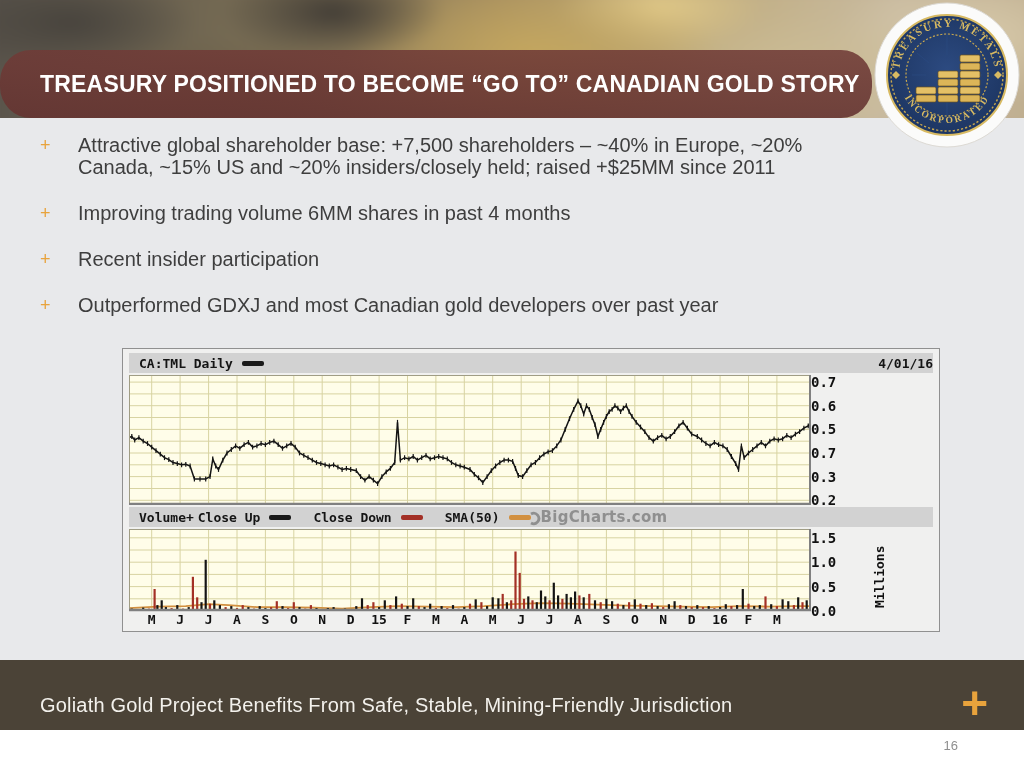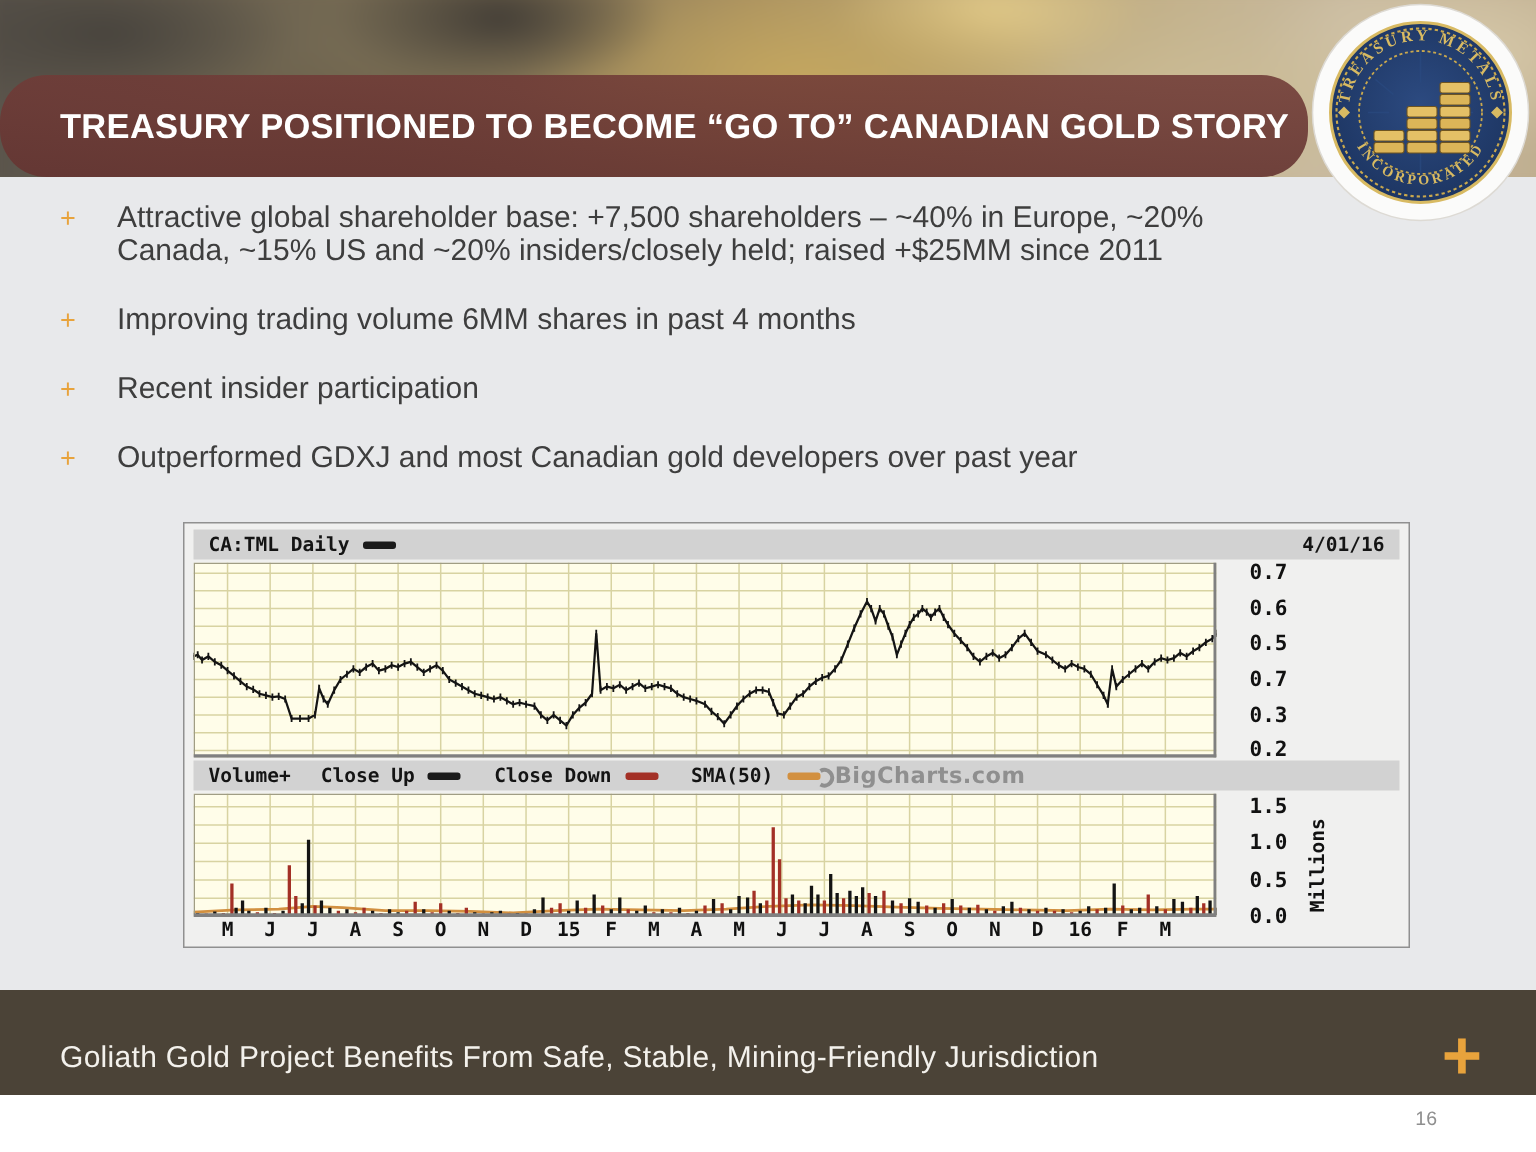--- a/index.html
+++ b/index.html
@@ -30,33 +30,33 @@
   .bullets .tx{flex:1;font-size:20px;color:#3E3E3E;}
   
   .chart-box{position:absolute;left:122px;top:348px;width:818px;height:284px;
     background:#F0F0EF;border:1px solid #909090;box-sizing:border-box;
     font-family:"DejaVu Sans Mono",monospace;}
   .chart-inner{padding:4px 6px;}
   .strip{height:20px;background:#D2D2D2;display:flex;align-items:center;
     font-size:13px;font-weight:700;color:#141414;margin-bottom:2px;}
   .strip .sp{flex:1;}
   .hdr-left{display:flex;align-items:center;padding-left:10px;gap:9px;}
-  .hdr-date{padding-right:10px;}
+  .hdr-date{}
   .sw{display:inline-block;width:22px;height:5px;border-radius:2px;}
   .sw-black{background:#1A1A1A;}
   .sw-red{background:#A33026;}
   .sw-orange{background:#D29040;}
   .legend{gap:0;padding-left:10px;}
   .legend .item{display:flex;align-items:center;gap:9px;margin-right:22px;}
   .brand{display:flex;align-items:flex-end;color:#8F8F8F;font-family:"DejaVu Sans",sans-serif;
     font-weight:700;font-size:15px;letter-spacing:.3px;margin-left:-4px;}
   .row{display:flex;margin-bottom:2px;}
   .plot{width:682px;position:relative;}
   .yaxis{width:56px;position:relative;font-size:14px;font-weight:700;color:#111;}
-  .yaxis span{position:absolute;left:22px;text-align:center;}
+  .yaxis span{position:absolute;left:0;text-align:center;}
   .mcol{width:24px;position:relative;}
   .millions{position:absolute;top:50%;left:50%;transform:translate(-50%,-58%) rotate(-90deg);
     font-size:13px;font-weight:700;color:#111;white-space:nowrap;}
   svg{display:block;}
   
   .footer{position:absolute;top:660px;left:0;width:1024px;height:90px;background:#4B4337;
     display:flex;align-items:center;}
   .footer .ftx{margin-left:40px;font-size:20px;color:#F3F1EC;letter-spacing:.2px;}
   .footer .fplus{position:absolute;right:36px;top:50%;transform:translateY(-54%);
     color:#E8A33C;font-size:46px;font-weight:700;line-height:1;}
@@ -379,21 +379,21 @@
             <span style="top: 22.7273px;">0.6</span>
             <span style="top: 46.3636px;">0.5</span>
             <span style="top: 70px;">0.7</span>
             <span style="top: 93.6364px;">0.3</span>
             <span style="top: 117.273px;">0.2</span>
           </div>
         <div class="mcol"></div>
       </div>
 
       <div class="strip legend">
-        <div class="item" style="margin-right:20px;">
+        <div class="item" style="margin-right:4px;">
           <span>Volume+</span>
         </div>
         <div class="item">
           <span>Close Up</span>
           <span class="sw sw-black"></span>
         </div>
         <div class="item">
           <span>Close Down</span>
           <span class="sw sw-red"></span>
         </div>

